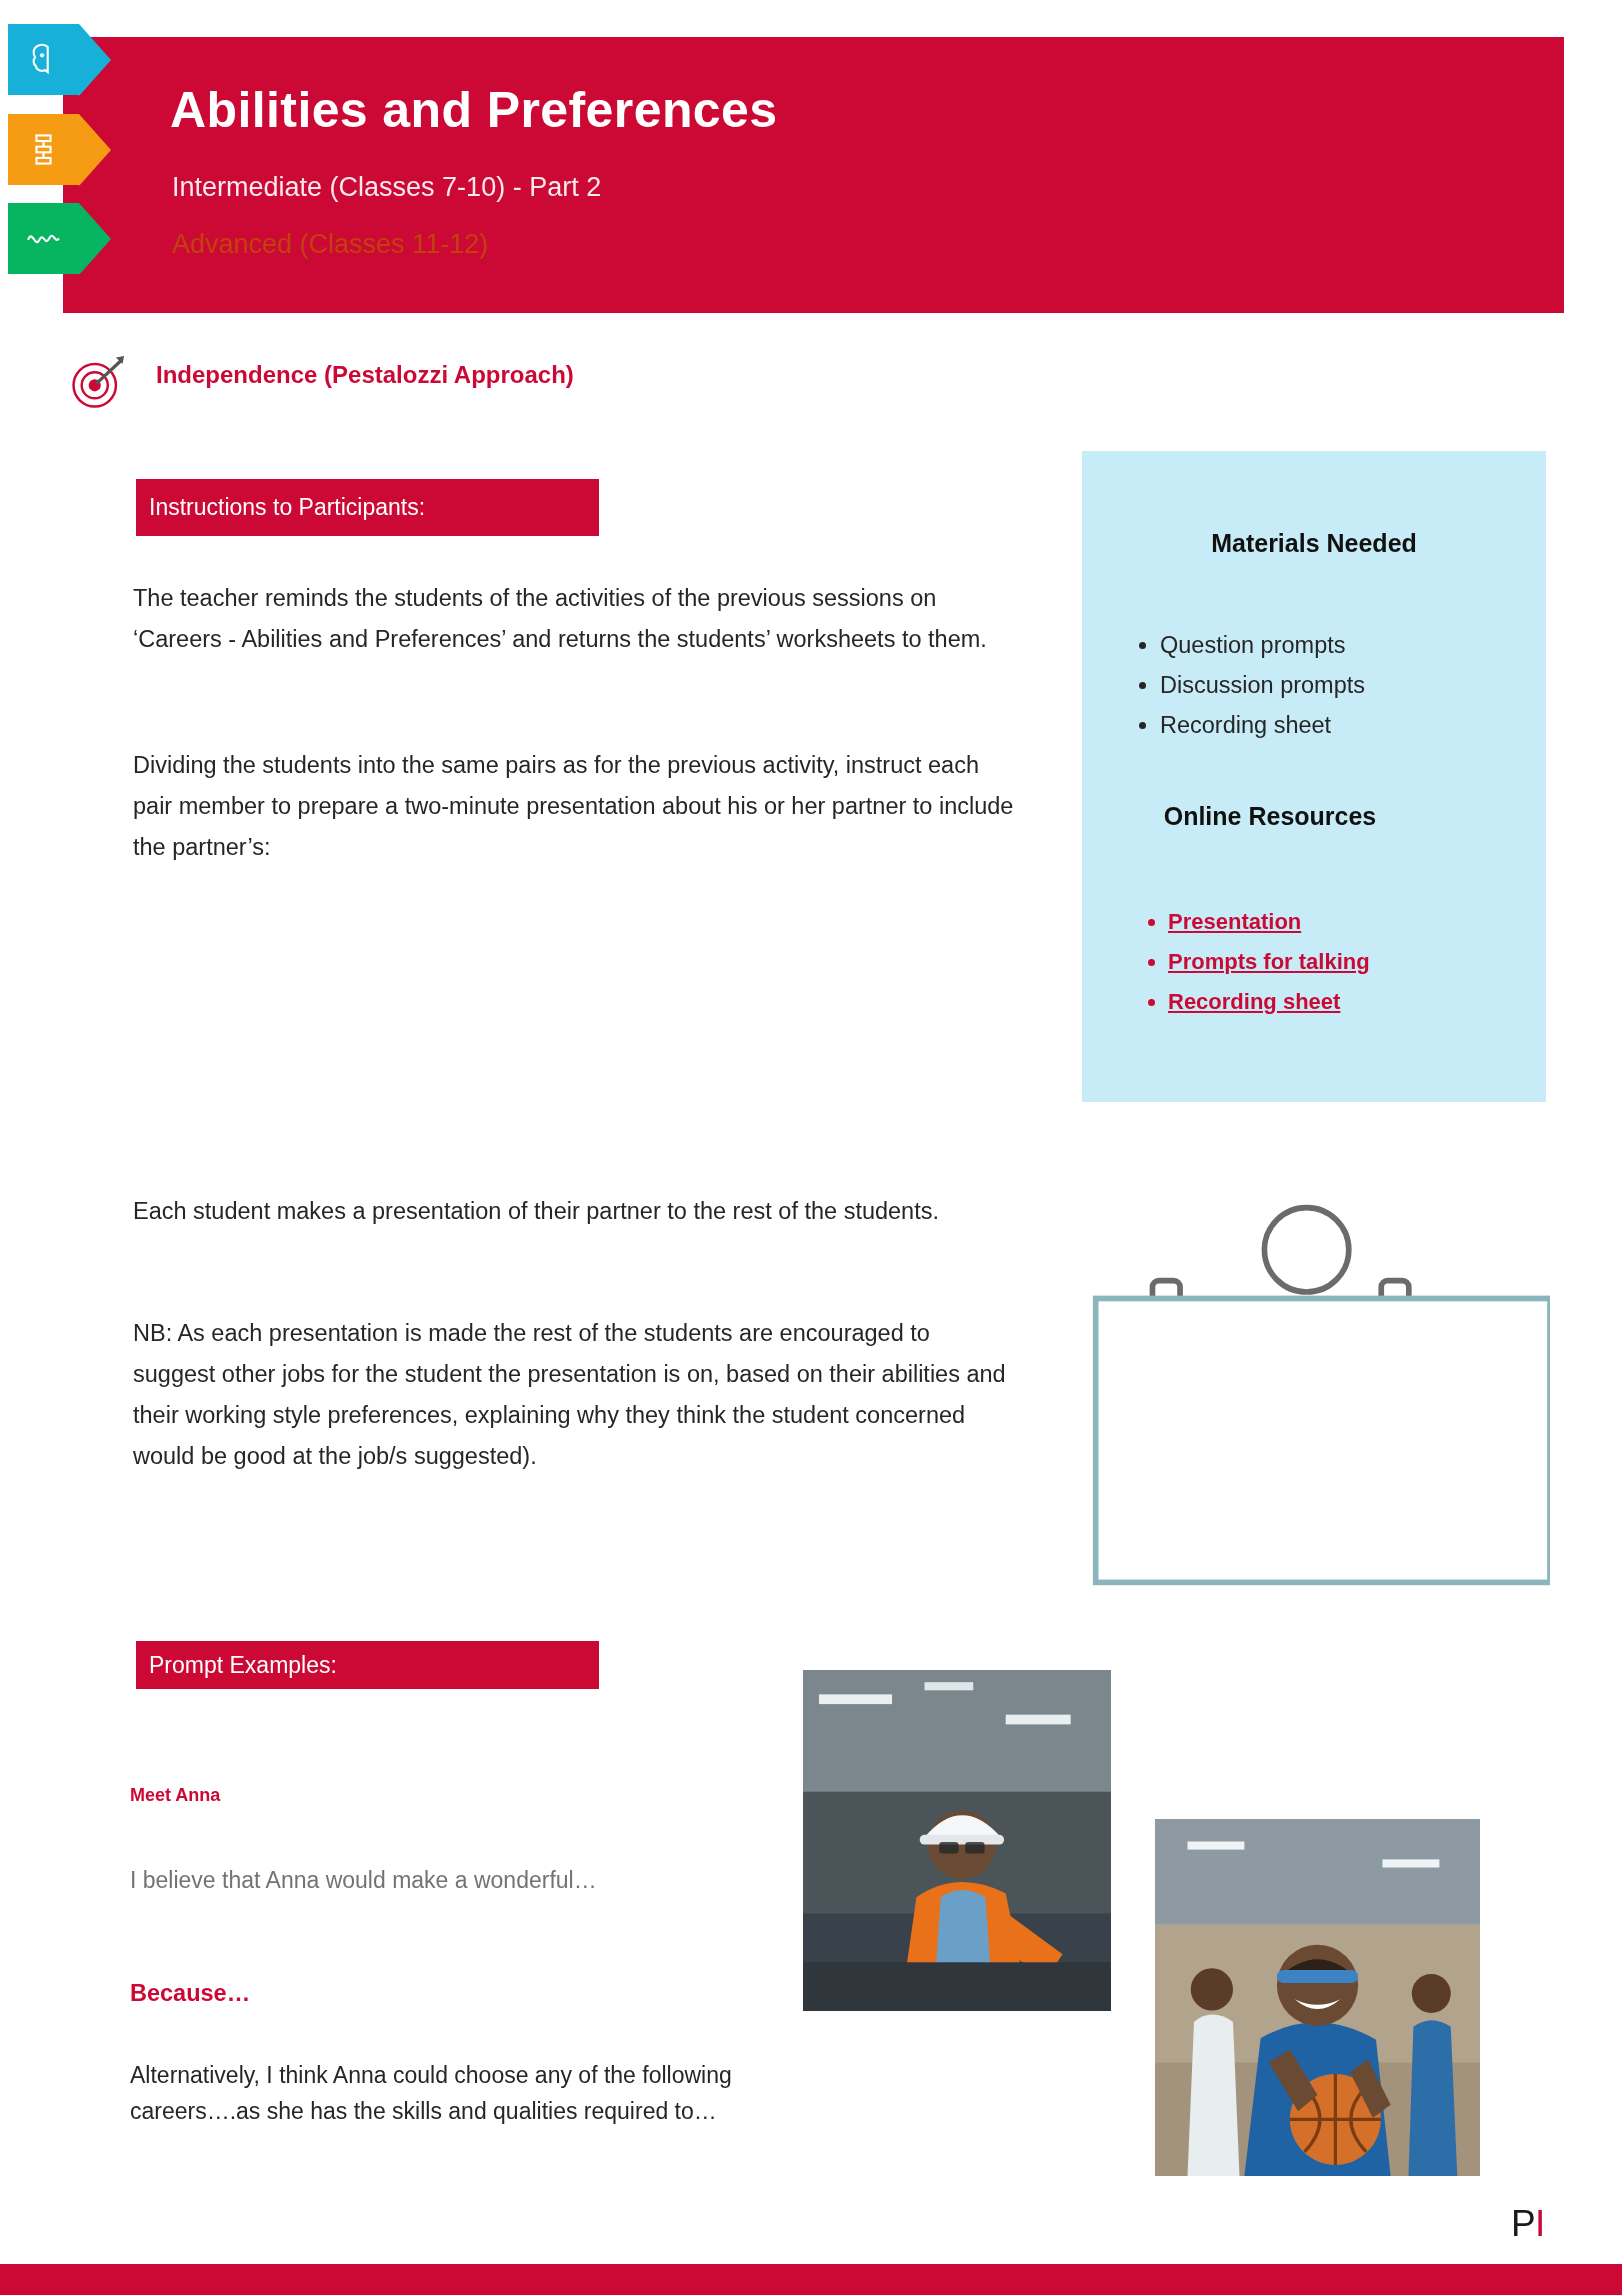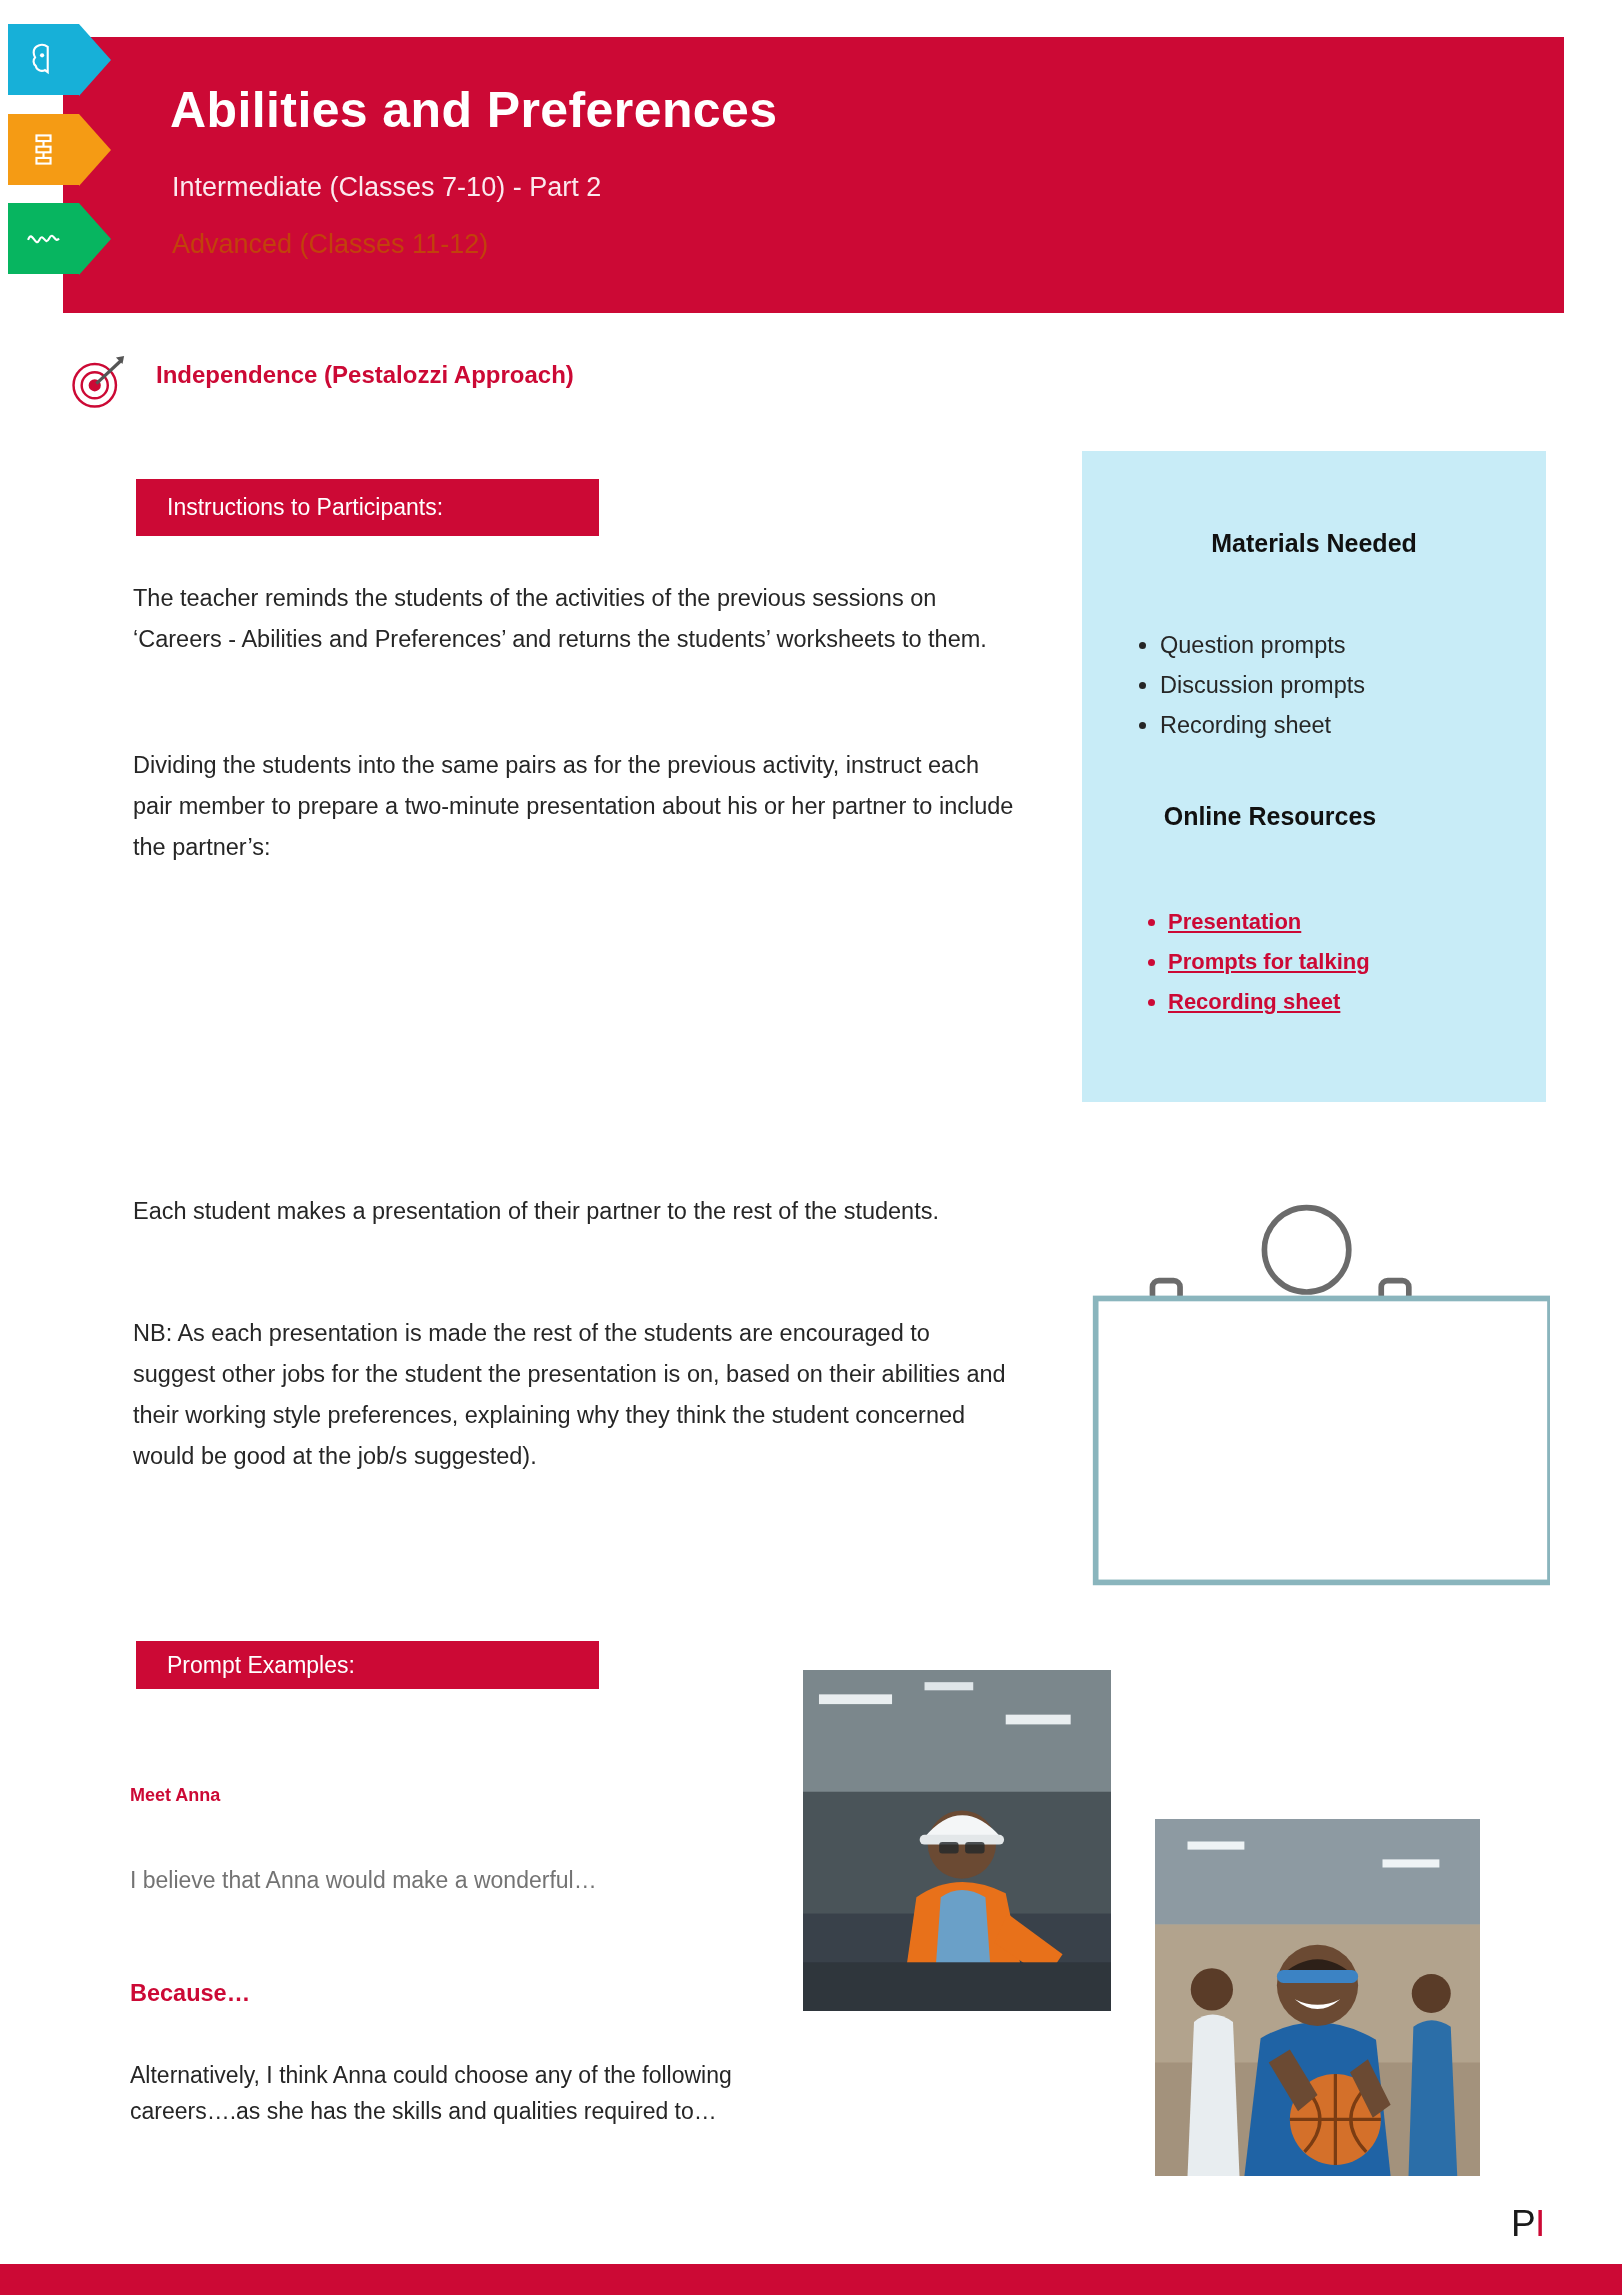--- a/index.html
+++ b/index.html
@@ -100,21 +100,21 @@
   }
 
   
   .chip {
     position: absolute;
     background: #cc0935;
     color: #ffffff;
     font-size: 23px;
     display: flex;
     align-items: center;
-    padding-left: 31px;
+    padding-left: 13px;
   }
   .chip-instructions { left: 136px; top: 479px; width: 463px; height: 57px; }
   .chip-prompts { left: 136px; top: 1641px; width: 463px; height: 48px; }
 
   
   .body-text {
     position: absolute;
     left: 133px;
     font-size: 23.5px;
     line-height: 41px;

